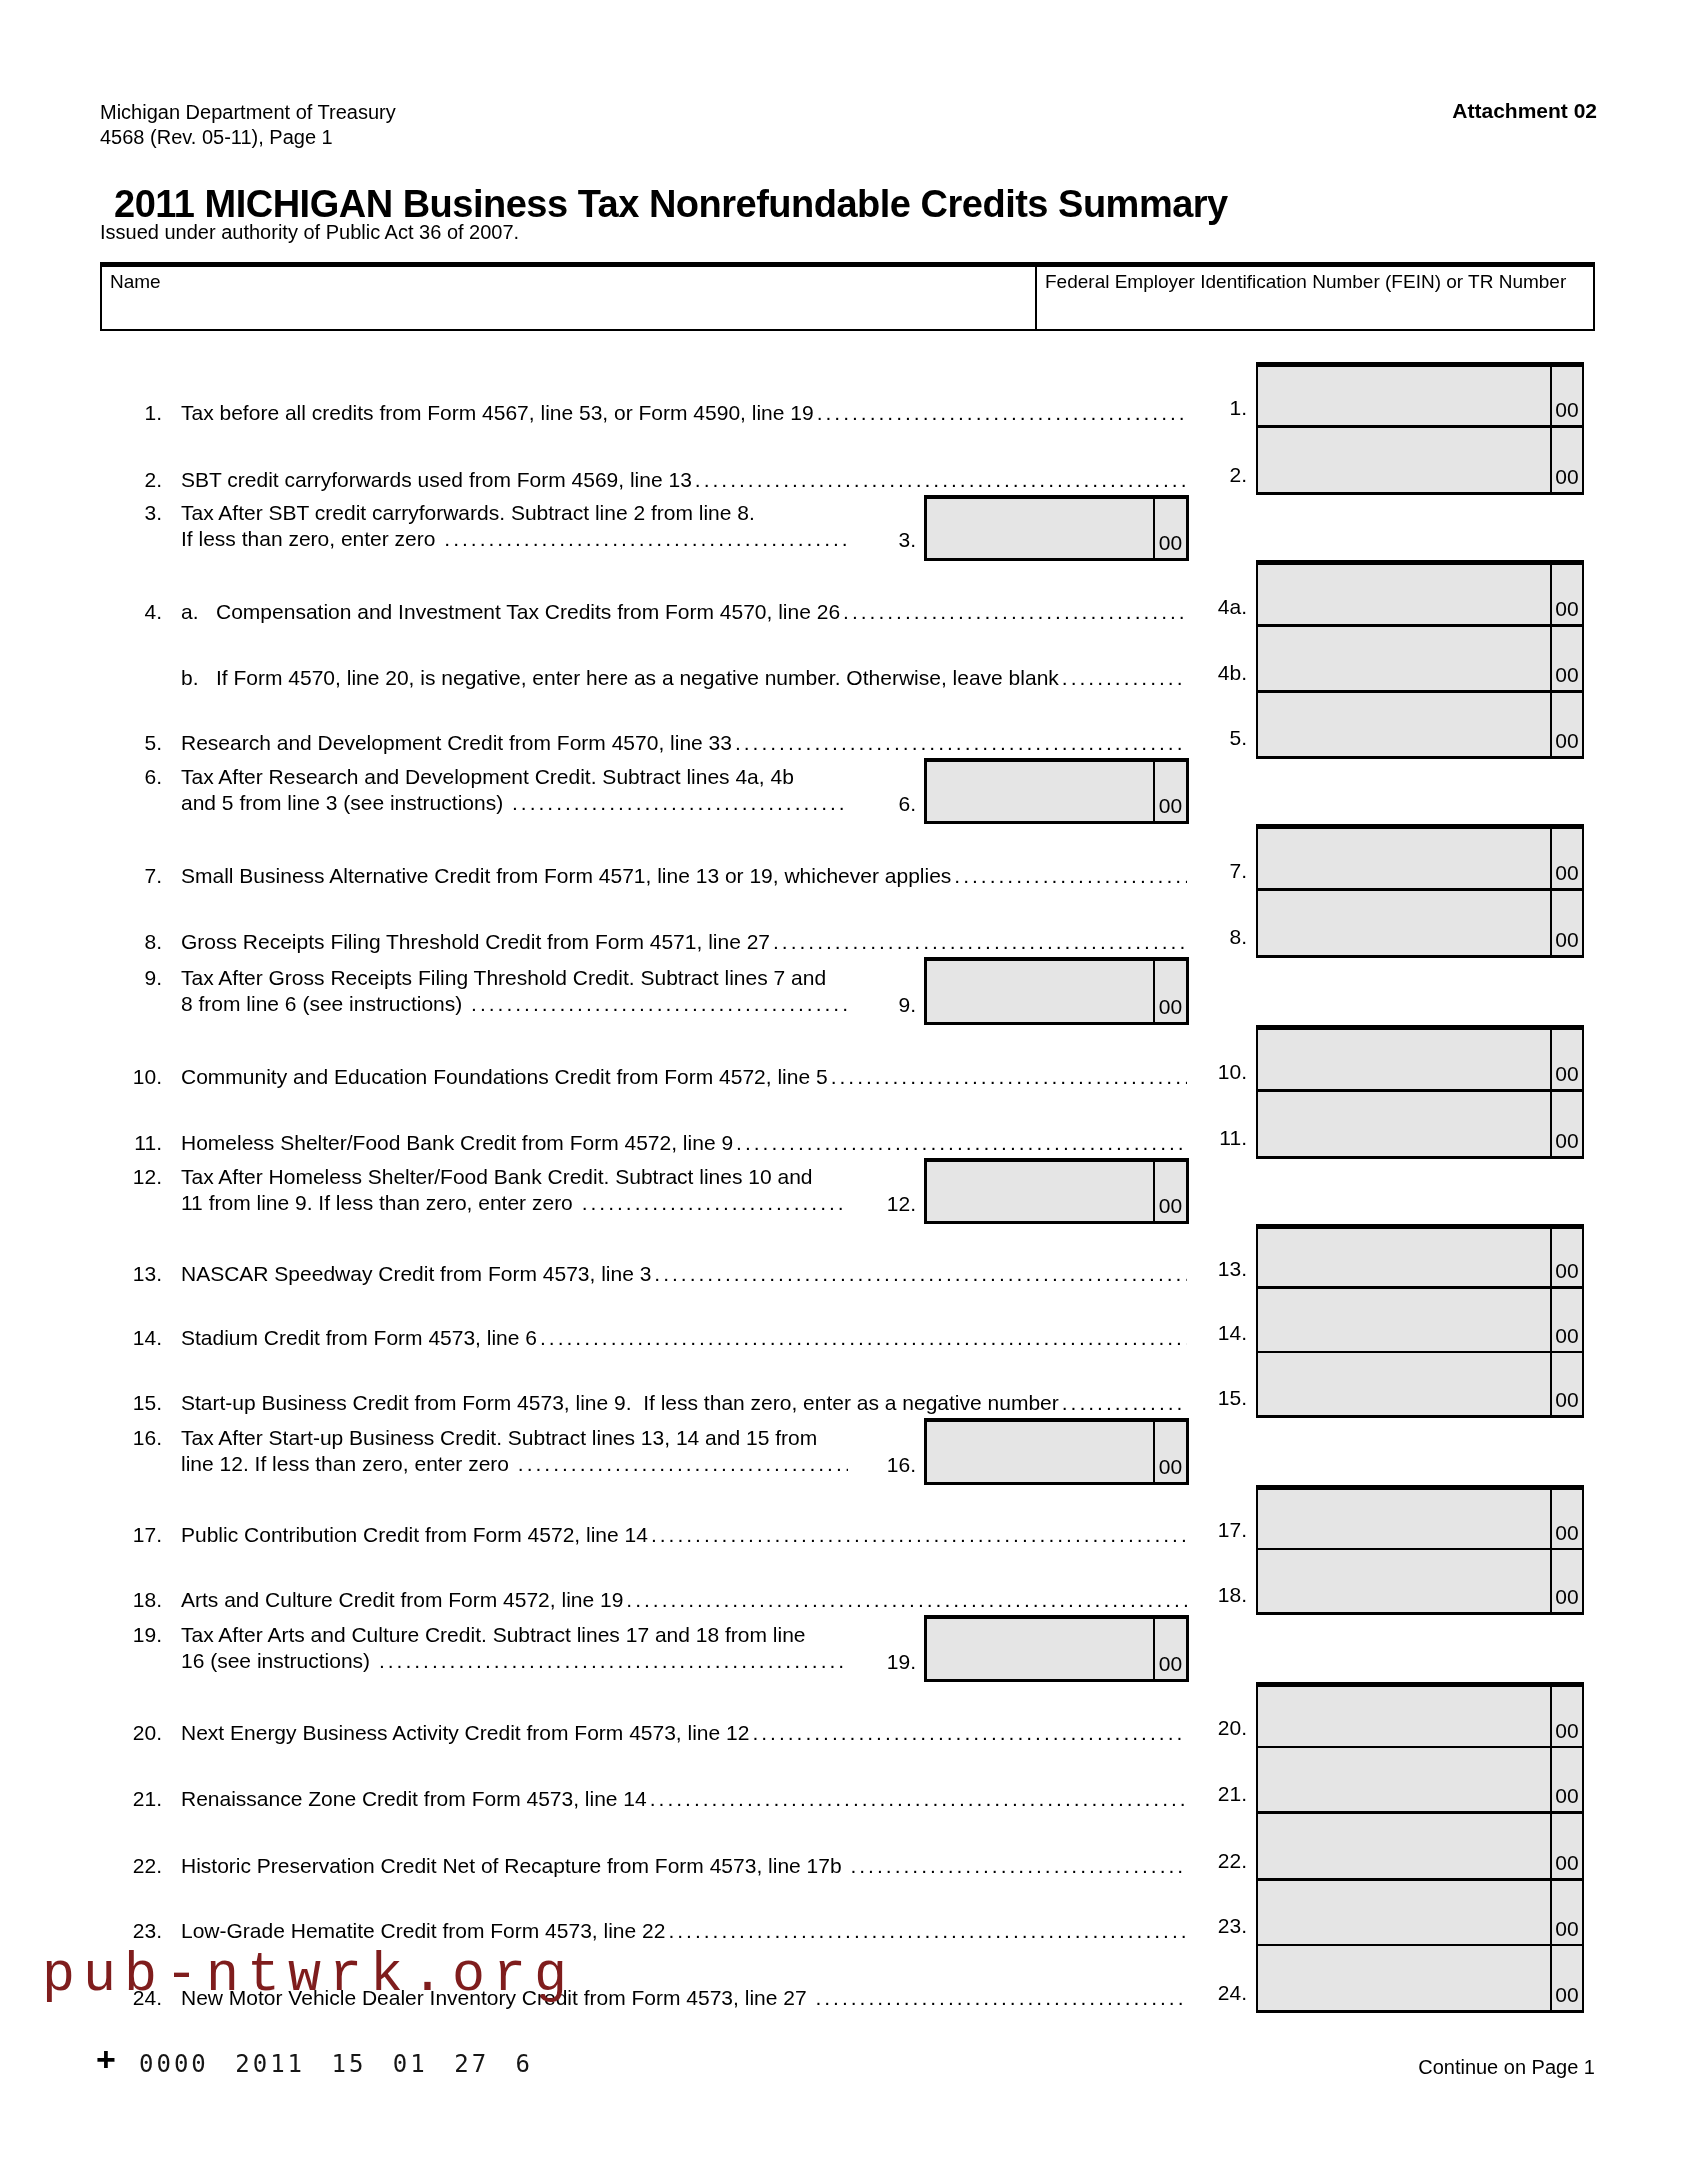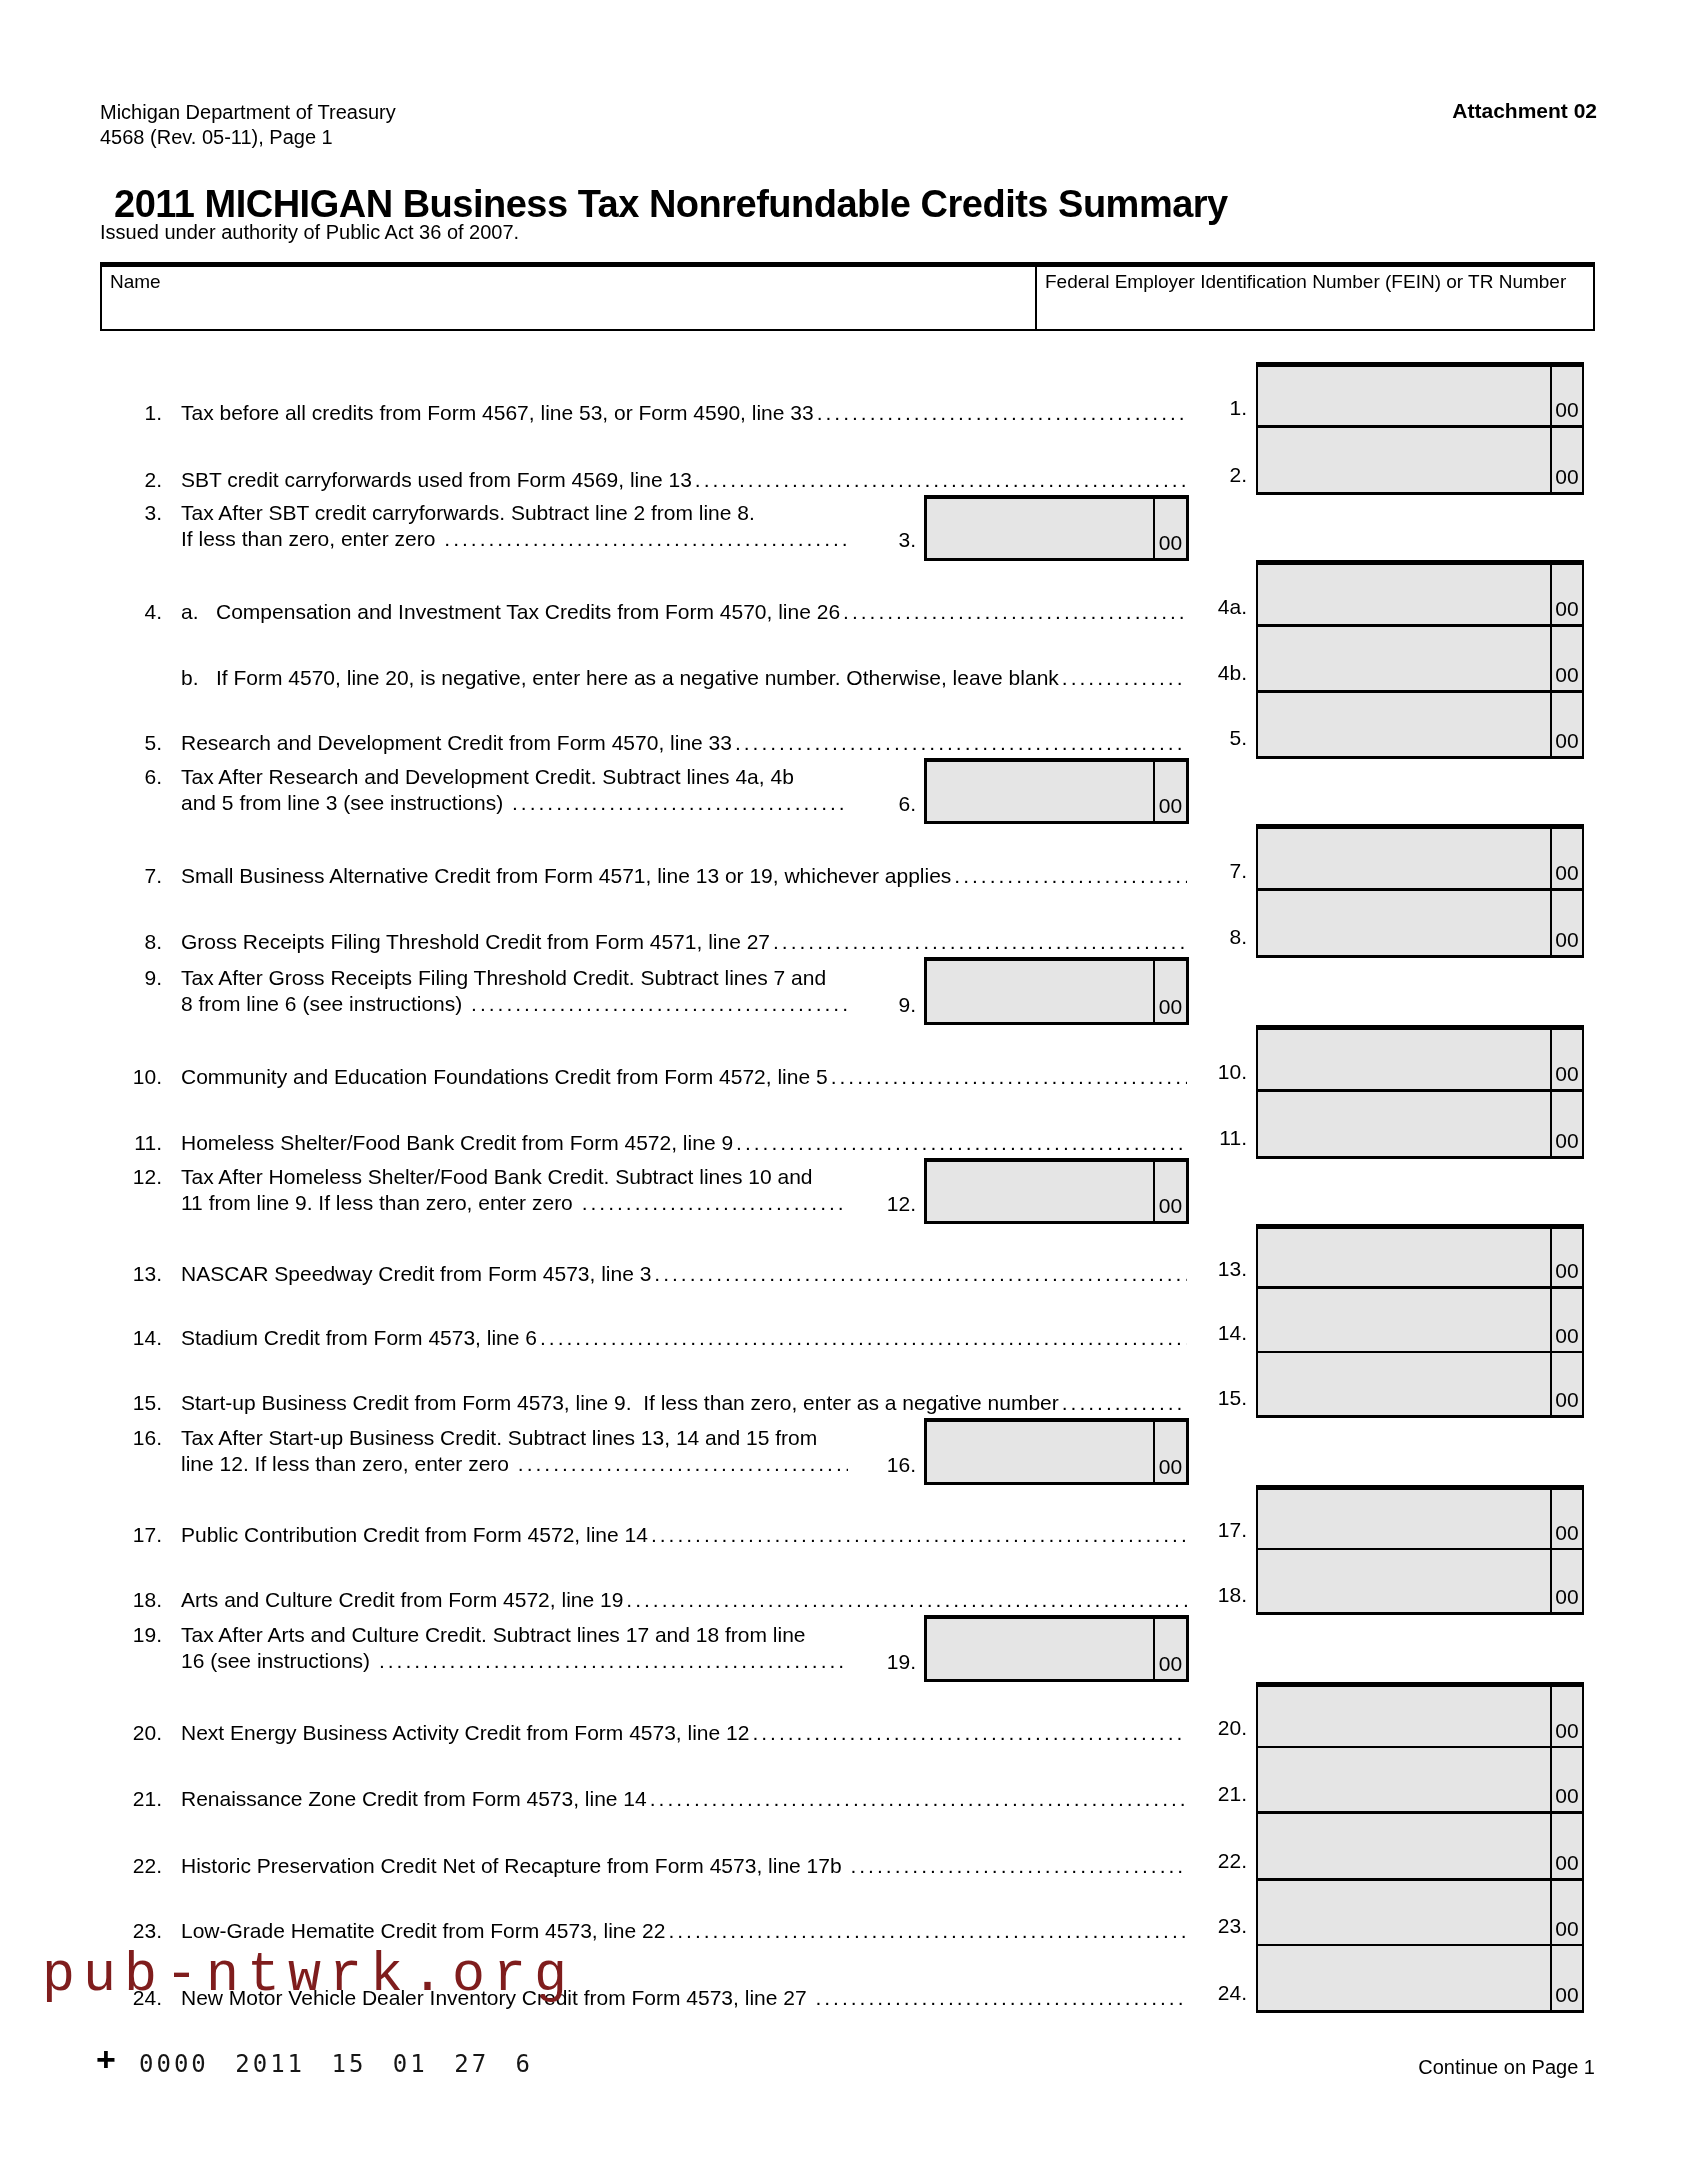--- a/index.html
+++ b/index.html
@@ -61,21 +61,21 @@
     <span class="cell-value"></span>
   </div>
   <div class="fcell">
     <span>Federal Employer Identification Number (FEIN) or TR Number</span>
     <span class="cell-value"></span>
   </div>
 </div>
 
 <div id="rows">
     <div class="row" style="top: 400px; width: 1087px;">
-      <div class="fline"><span class="num">1.</span><span class="txt">Tax before all credits from Form 4567, line 53, or Form 4590, line 33</span><span class="leader">..........................................................................................................................................................................</span></div>
+      <div class="fline"><span class="num">1.</span><span class="txt">Tax before all credits from Form 4567, line 53, or Form 4590, line 19</span><span class="leader">..........................................................................................................................................................................</span></div>
     </div>
     <div class="boxlabel" style="left: 1144px; top: 395px;">1.</div>
     <div class="abox first" style="left: 1256px; top: 362px; width: 328px; height: 66px;">
       <div class="cents" style="width: 32px;">00</div>
     </div>
     <div class="row" style="top: 467px; width: 1087px;">
       <div class="fline"><span class="num">2.</span><span class="txt">SBT credit carryforwards used from Form 4569, line 13</span><span class="leader">..........................................................................................................................................................................</span></div>
     </div>
     <div class="boxlabel" style="left: 1144px; top: 462px;">2.</div>
     <div class="abox" style="left: 1256px; top: 428px; width: 328px; height: 67px;">

